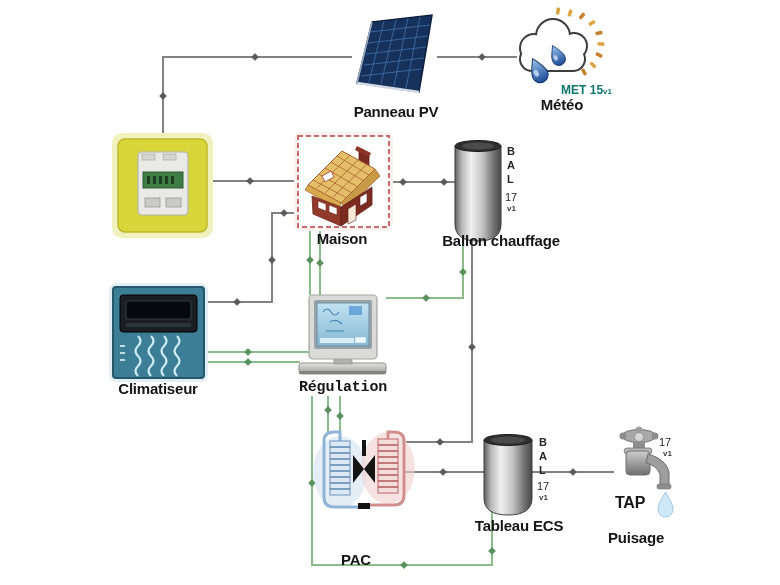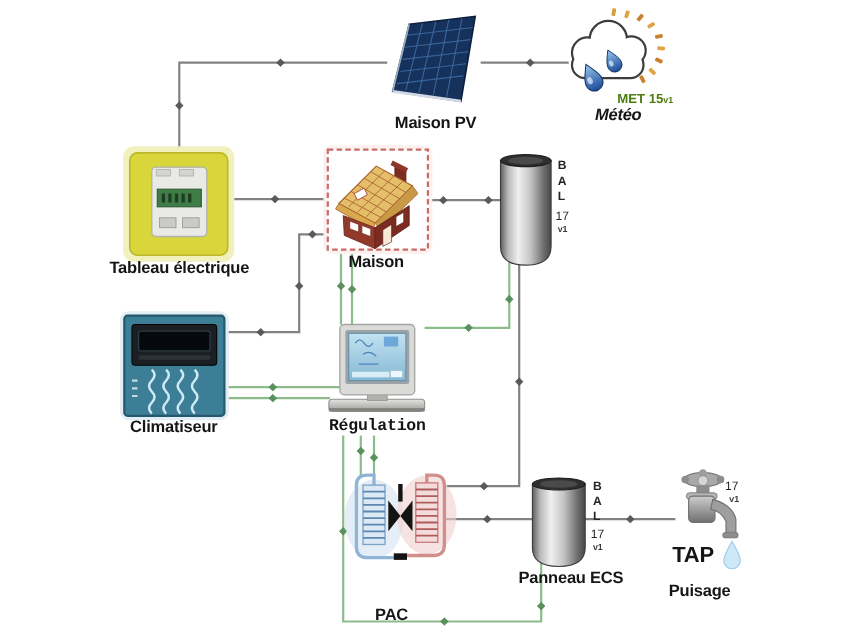--- a/index.html
+++ b/index.html
@@ -1,22 +1,22 @@
 <!DOCTYPE html>
 <html><head>
 <meta charset="utf-8">
 <style>
   html,body{margin:0;padding:0;background:#fff;}
   #canvas{position:relative;width:780px;height:585px;background:#ffffff;overflow:hidden;
           font-family:"Liberation Sans",sans-serif;}
   #wiresvg{position:absolute;left:0;top:0;}
   .label{position:absolute;transform:translateX(-50%);font-weight:bold;font-size:15px;
          color:#151515;white-space:nowrap;letter-spacing:-0.2px;}
-  .label.big{font-size:20px;}
-  .metcode{position:absolute;transform:translateX(-50%);font-weight:bold;font-size:12px;color:#4d7c0f;white-space:nowrap;padding-left:47px;}
+  .label.big{font-size:16px;}
+  .metcode{position:absolute;transform:translateX(-50%);font-weight:bold;font-size:12px;color:#0f766e;white-space:nowrap;padding-left:47px;}
   .metcode .ver{font-size:8px;font-weight:bold;}
   .vtag{position:absolute;font-weight:bold;font-size:11px;line-height:14px;color:#262626;white-space:pre-line;}
   .num{position:absolute;font-weight:normal;font-size:11px;color:#262626;}
   .ver2{position:absolute;font-weight:bold;font-size:8px;color:#3a3a3a;}
   .wire{fill:none;stroke:#828282;stroke-width:2;}
   .gwire{fill:none;stroke:#8cbb8c;stroke-width:2;}
   .dmg{fill:#5a5a5a;stroke:#4a4a4a;stroke-width:0.5;}
   .dmv{fill:#58925c;stroke:#447a48;stroke-width:0.5;}
 </style>
 </head>
@@ -281,42 +281,42 @@
     <rect x="624" y="448" width="28" height="6" rx="3" fill="#b5b5b5" stroke="#777777" stroke-width="0.8"></rect>
     <rect x="626" y="451" width="24" height="24" rx="4" fill="url(#metal)" stroke="#6f6f6f" stroke-width="1"></rect>
     <path d="M648,454 Q666,459 669,472 L669,486 L660,486 L660,474 Q656,465 646,463 Z" fill="#9e9e9e" stroke="#6f6f6f" stroke-width="1"></path>
     <rect x="657" y="484" width="14" height="5" rx="2" fill="#8d8d8d" stroke="#6f6f6f" stroke-width="0.6"></rect>
     <g>
       <path d="M665.5,492 C670,500 673,505 673,509.5 a7.5,7.5 0 1 1 -15,0 c0,-4.5 3,-9.5 7.5,-17.5 z" fill="#cfe8f8" stroke="#9cc9e8" stroke-width="1"></path>
     </g>
   </g>
 </svg>
 
-<div class="label" style="left:396px;top:103px;">Maison PV</div>
+<div class="label" style="left:396px;top:103px;">Panneau PV</div>
 
 <div class="metcode" style="left:563px;top:83px;"><span>MET 15</span><span class="ver">v1</span></div>
-<div class="label" style="left:562px;top:96px;font-style:italic;">Météo</div>
-
-<div class="label" style="left:163px;top:235px;">Tableau électrique</div>
+<div class="label" style="left:562px;top:96px;">Météo</div>
+
 
 <div class="label" style="left:342px;top:230px;">Maison</div>
 
+<div class="label" style="left:501px;top:232px;">Ballon chauffage</div>
 <div class="vtag" style="left:507px;top:144px;">B
 A
 L</div>
 <div class="num" style="left:505px;top:191px;">17</div>
 <div class="ver2" style="left:507px;top:204px;">v1</div>
 
 <div class="label" style="left:158px;top:380px;">Climatiseur</div>
 
 <div class="label" style="left:343px;top:379px;font-family:Liberation Mono, monospace;">Régulation</div>
 
 <div class="label" style="left:356px;top:523px;margin-top:28px;">PAC</div>
 
-<div class="label" style="left:519px;top:517px;">Panneau ECS</div>
+<div class="label" style="left:519px;top:517px;">Tableau ECS</div>
 <div class="vtag" style="left:539px;top:435px;">B
 A
 L</div>
 <div class="num" style="left:537px;top:480px;">17</div>
 <div class="ver2" style="left:539px;top:493px;">v1</div>
 
 <div class="num" style="left:659px;top:436px;">17</div>
 <div class="ver2" style="left:663px;top:449px;">v1</div>
 <div class="label big" style="left:630px;top:494px;">TAP</div>
 <div class="label" style="left:636px;top:517px;margin-top:12px;">Puisage</div>

